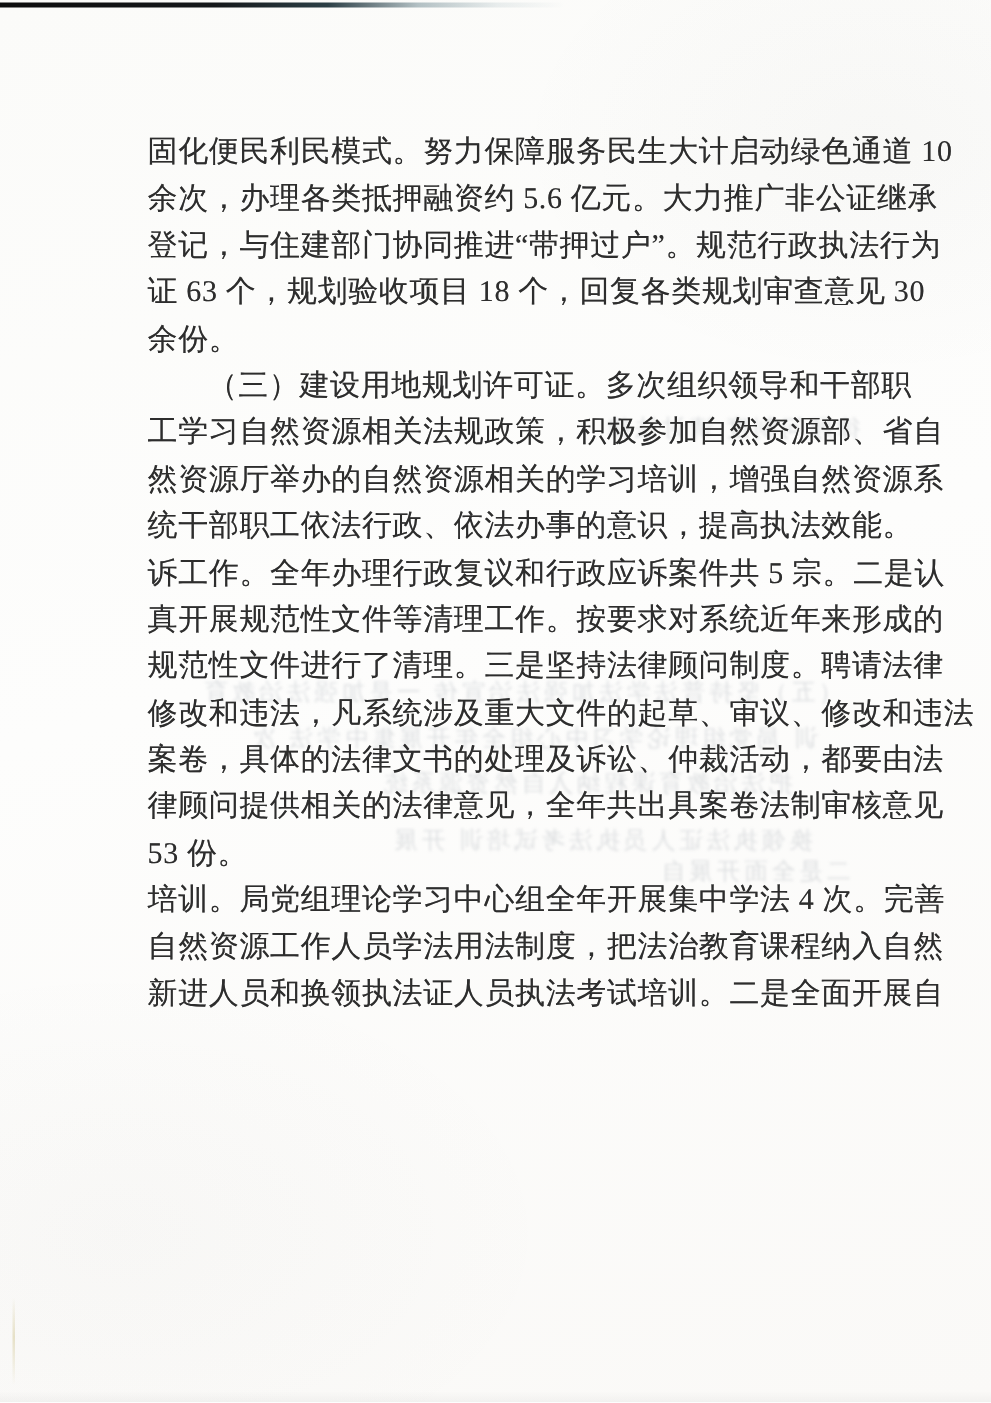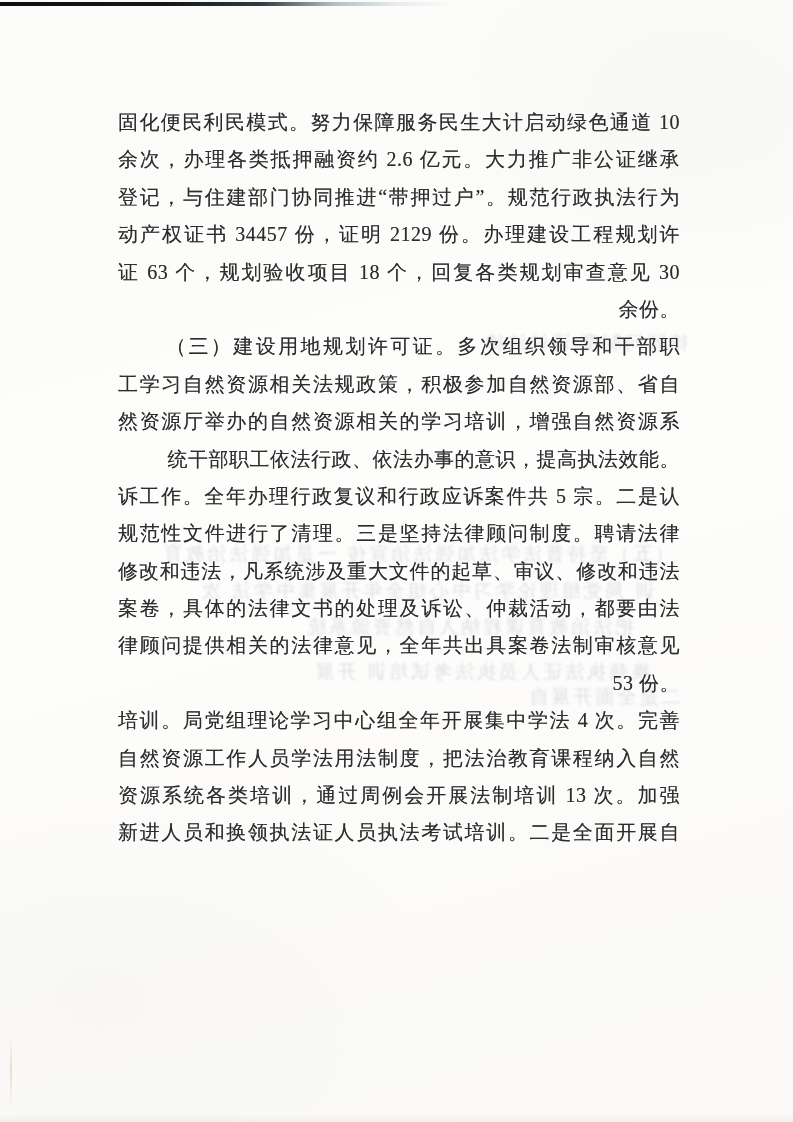--- a/index.html
+++ b/index.html
@@ -52,30 +52,30 @@
     bottom: 0;
     height: 9px;
     background: linear-gradient(to bottom, transparent, rgba(80,80,80,0.05));
   }
   
   .textblock {
     position: absolute;
     left: 118px;
     top: 104px;
     width: 562px;
-    font-size: 20px;
+    font-size: 24px;
     line-height: 37.4px;
     letter-spacing: 0.5px;
     color: #2d2d2d;
     text-shadow: 0 0 0.5px rgba(45,45,45,0.55);
   }
   .ln {
     height: 37.4px;
     white-space: nowrap;
-    text-align: right;
+    text-align: left;
   }
   .ln.j {
     text-align: justify;
     text-align-last: justify;
   }
   .ln.ind {
     padding-left: 48px;
   }
   
   .ghost {
@@ -107,33 +107,32 @@
 
   <div class="ghost g0">律顾问制度 请讨法律</div>
   <div class="ghost g1">（五）坚持普法学法加强法治宣传 一是加强法治教育</div>
   <div class="ghost g2">训 局党组理论学习中心组全年开展集中学法 次</div>
   <div class="ghost g3">把法治教育课程纳入自然资源系统</div>
   <div class="ghost g4">换领执法证人员执法考试培训 开展</div>
   <div class="ghost g5">二是全面开展自</div>
 
   <div class="textblock">
     <div class="ln j">固化便民利民模式。努力保障服务民生大计启动绿色通道 10</div>
-    <div class="ln j">余次，办理各类抵押融资约 2.6 亿元。大力推广非公证继承</div>
+    <div class="ln j">余次，办理各类抵押融资约 5.6 亿元。大力推广非公证继承</div>
     <div class="ln j">登记，与住建部门协同推进“带押过户”。规范行政执法行为</div>
-    <div class="ln j">动产权证书 34457 份，证明 2129 份。办理建设工程规划许</div>
     <div class="ln j">证 63 个，规划验收项目 18 个，回复各类规划审查意见 30</div>
     <div class="ln s">余份。</div>
     <div class="ln j ind">（三）建设用地规划许可证。多次组织领导和干部职</div>
     <div class="ln j">工学习自然资源相关法规政策，积极参加自然资源部、省自</div>
     <div class="ln j">然资源厅举办的自然资源相关的学习培训，增强自然资源系</div>
     <div class="ln s">统干部职工依法行政、依法办事的意识，提高执法效能。</div>
     <div class="ln j">诉工作。全年办理行政复议和行政应诉案件共 5 宗。二是认</div>
+    <div class="ln j">真开展规范性文件等清理工作。按要求对系统近年来形成的</div>
     <div class="ln j">规范性文件进行了清理。三是坚持法律顾问制度。聘请法律</div>
     <div class="ln j">修改和违法，凡系统涉及重大文件的起草、审议、修改和违法</div>
     <div class="ln j">案卷，具体的法律文书的处理及诉讼、仲裁活动，都要由法</div>
     <div class="ln j">律顾问提供相关的法律意见，全年共出具案卷法制审核意见</div>
     <div class="ln s">53 份。</div>
     <div class="ln j">培训。局党组理论学习中心组全年开展集中学法 4 次。完善</div>
     <div class="ln j">自然资源工作人员学法用法制度，把法治教育课程纳入自然</div>
-    <div class="ln j">资源系统各类培训，通过周例会开展法制培训 13 次。加强</div>
     <div class="ln j">新进人员和换领执法证人员执法考试培训。二是全面开展自</div>
   </div>
 </div>
 
 </body></html>

